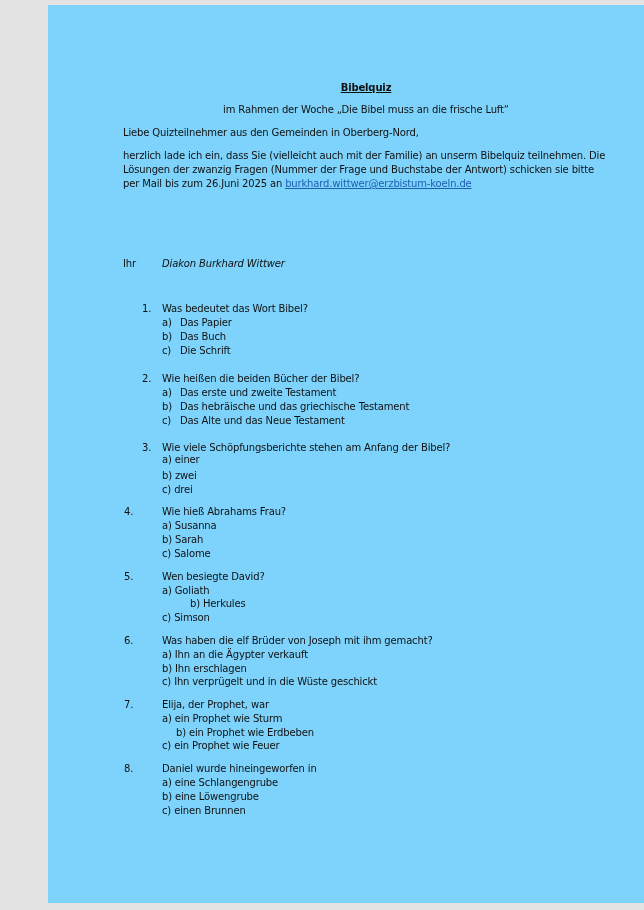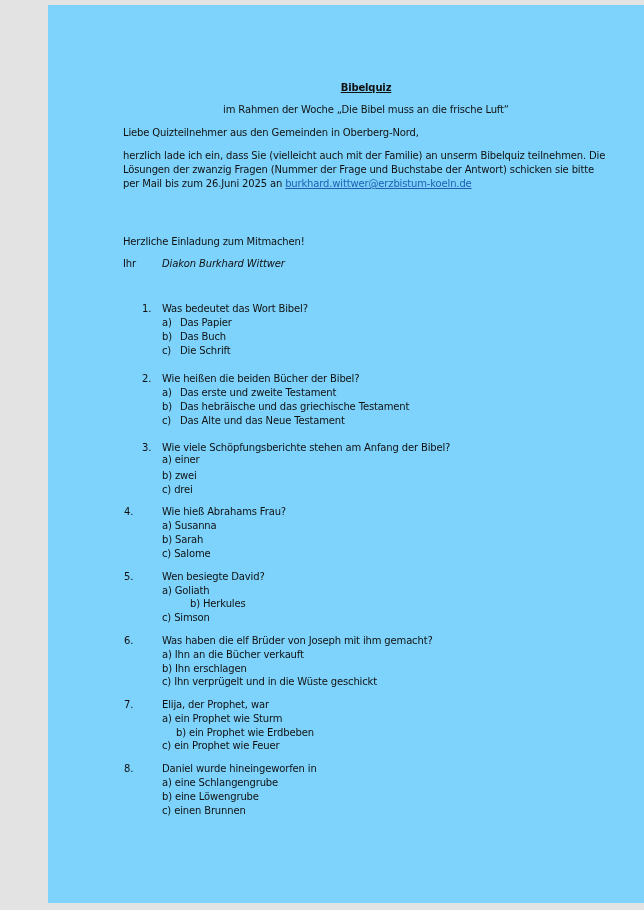--- a/index.html
+++ b/index.html
@@ -66,21 +66,20 @@
   <div class="abs title">Bibelquiz</div>
   <div class="abs subtitle">im Rahmen der Woche „Die Bibel muss an die frische Luft“</div>
 
   <div class="abs para" style="top:121px;">Liebe Quizteilnehmer aus den Gemeinden in Oberberg-Nord,</div>
 
   <div class="abs para" style="top:144px;">
     <span>herzlich lade ich ein, dass Sie (vielleicht auch mit der Familie) an unserm Bibelquiz teilnehmen. Die Lösungen der zwanzig Fragen (Nummer der Frage und Buchstabe der Antwort) schicken sie bitte per Mail bis zum 26.Juni 2025 an </span><span class="link">burkhard.wittwer@erzbistum-koeln.de</span>
   </div>
 
 
-  <div class="abs para" style="top:230px;">Herzliche Einladung zum Mitmachen!</div>
 
   <div class="abs sig-label">Ihr</div>
   <div class="abs sig-name">Diakon Burkhard Wittwer</div>
 
   <div>
     <div class="abs" style="left:94px; top:297px;">1.</div>
     <div class="abs" style="left:114px; top:297px;">Was bedeutet das Wort Bibel?</div>
     <div class="abs" style="left:114px; top:311px;">a)</div>
     <div class="abs" style="left:132px; top:311px;">Das Papier</div>
     <div class="abs" style="left:114px; top:325px;">b)</div>
@@ -120,21 +119,21 @@
     <div class="abs" style="left:76px; top:565px;">5.</div>
     <div class="abs" style="left:114px; top:565px;">Wen besiegte David?</div>
     <div class="abs" style="left:114px; top:579px;">a) Goliath</div>
     <div class="abs" style="left:114px; top:592px;padding-left:28px;">b) Herkules</div>
     <div class="abs" style="left:114px; top:606px;">c) Simson</div>
   </div>
 
   <div>
     <div class="abs" style="left:76px; top:629px;">6.</div>
     <div class="abs" style="left:114px; top:629px;">Was haben die elf Brüder von Joseph mit ihm gemacht?</div>
-    <div class="abs" style="left:114px; top:643px;">a) Ihn an die Bücher verkauft</div>
+    <div class="abs" style="left:114px; top:643px;">a) Ihn an die Ägypter verkauft</div>
     <div class="abs" style="left:114px; top:657px;">b) Ihn erschlagen</div>
     <div class="abs" style="left:114px; top:670px;">c) Ihn verprügelt und in die Wüste geschickt</div>
   </div>
 
   <div>
     <div class="abs" style="left:76px; top:693px;">7.</div>
     <div class="abs" style="left:114px; top:693px;">Elija, der Prophet, war</div>
     <div class="abs" style="left:114px; top:707px;">a) ein Prophet wie Sturm</div>
     <div class="abs" style="left:114px; top:721px;padding-left:14px;">b) ein Prophet wie Erdbeben</div>
     <div class="abs" style="left:114px; top:734px;">c) ein Prophet wie Feuer</div>

